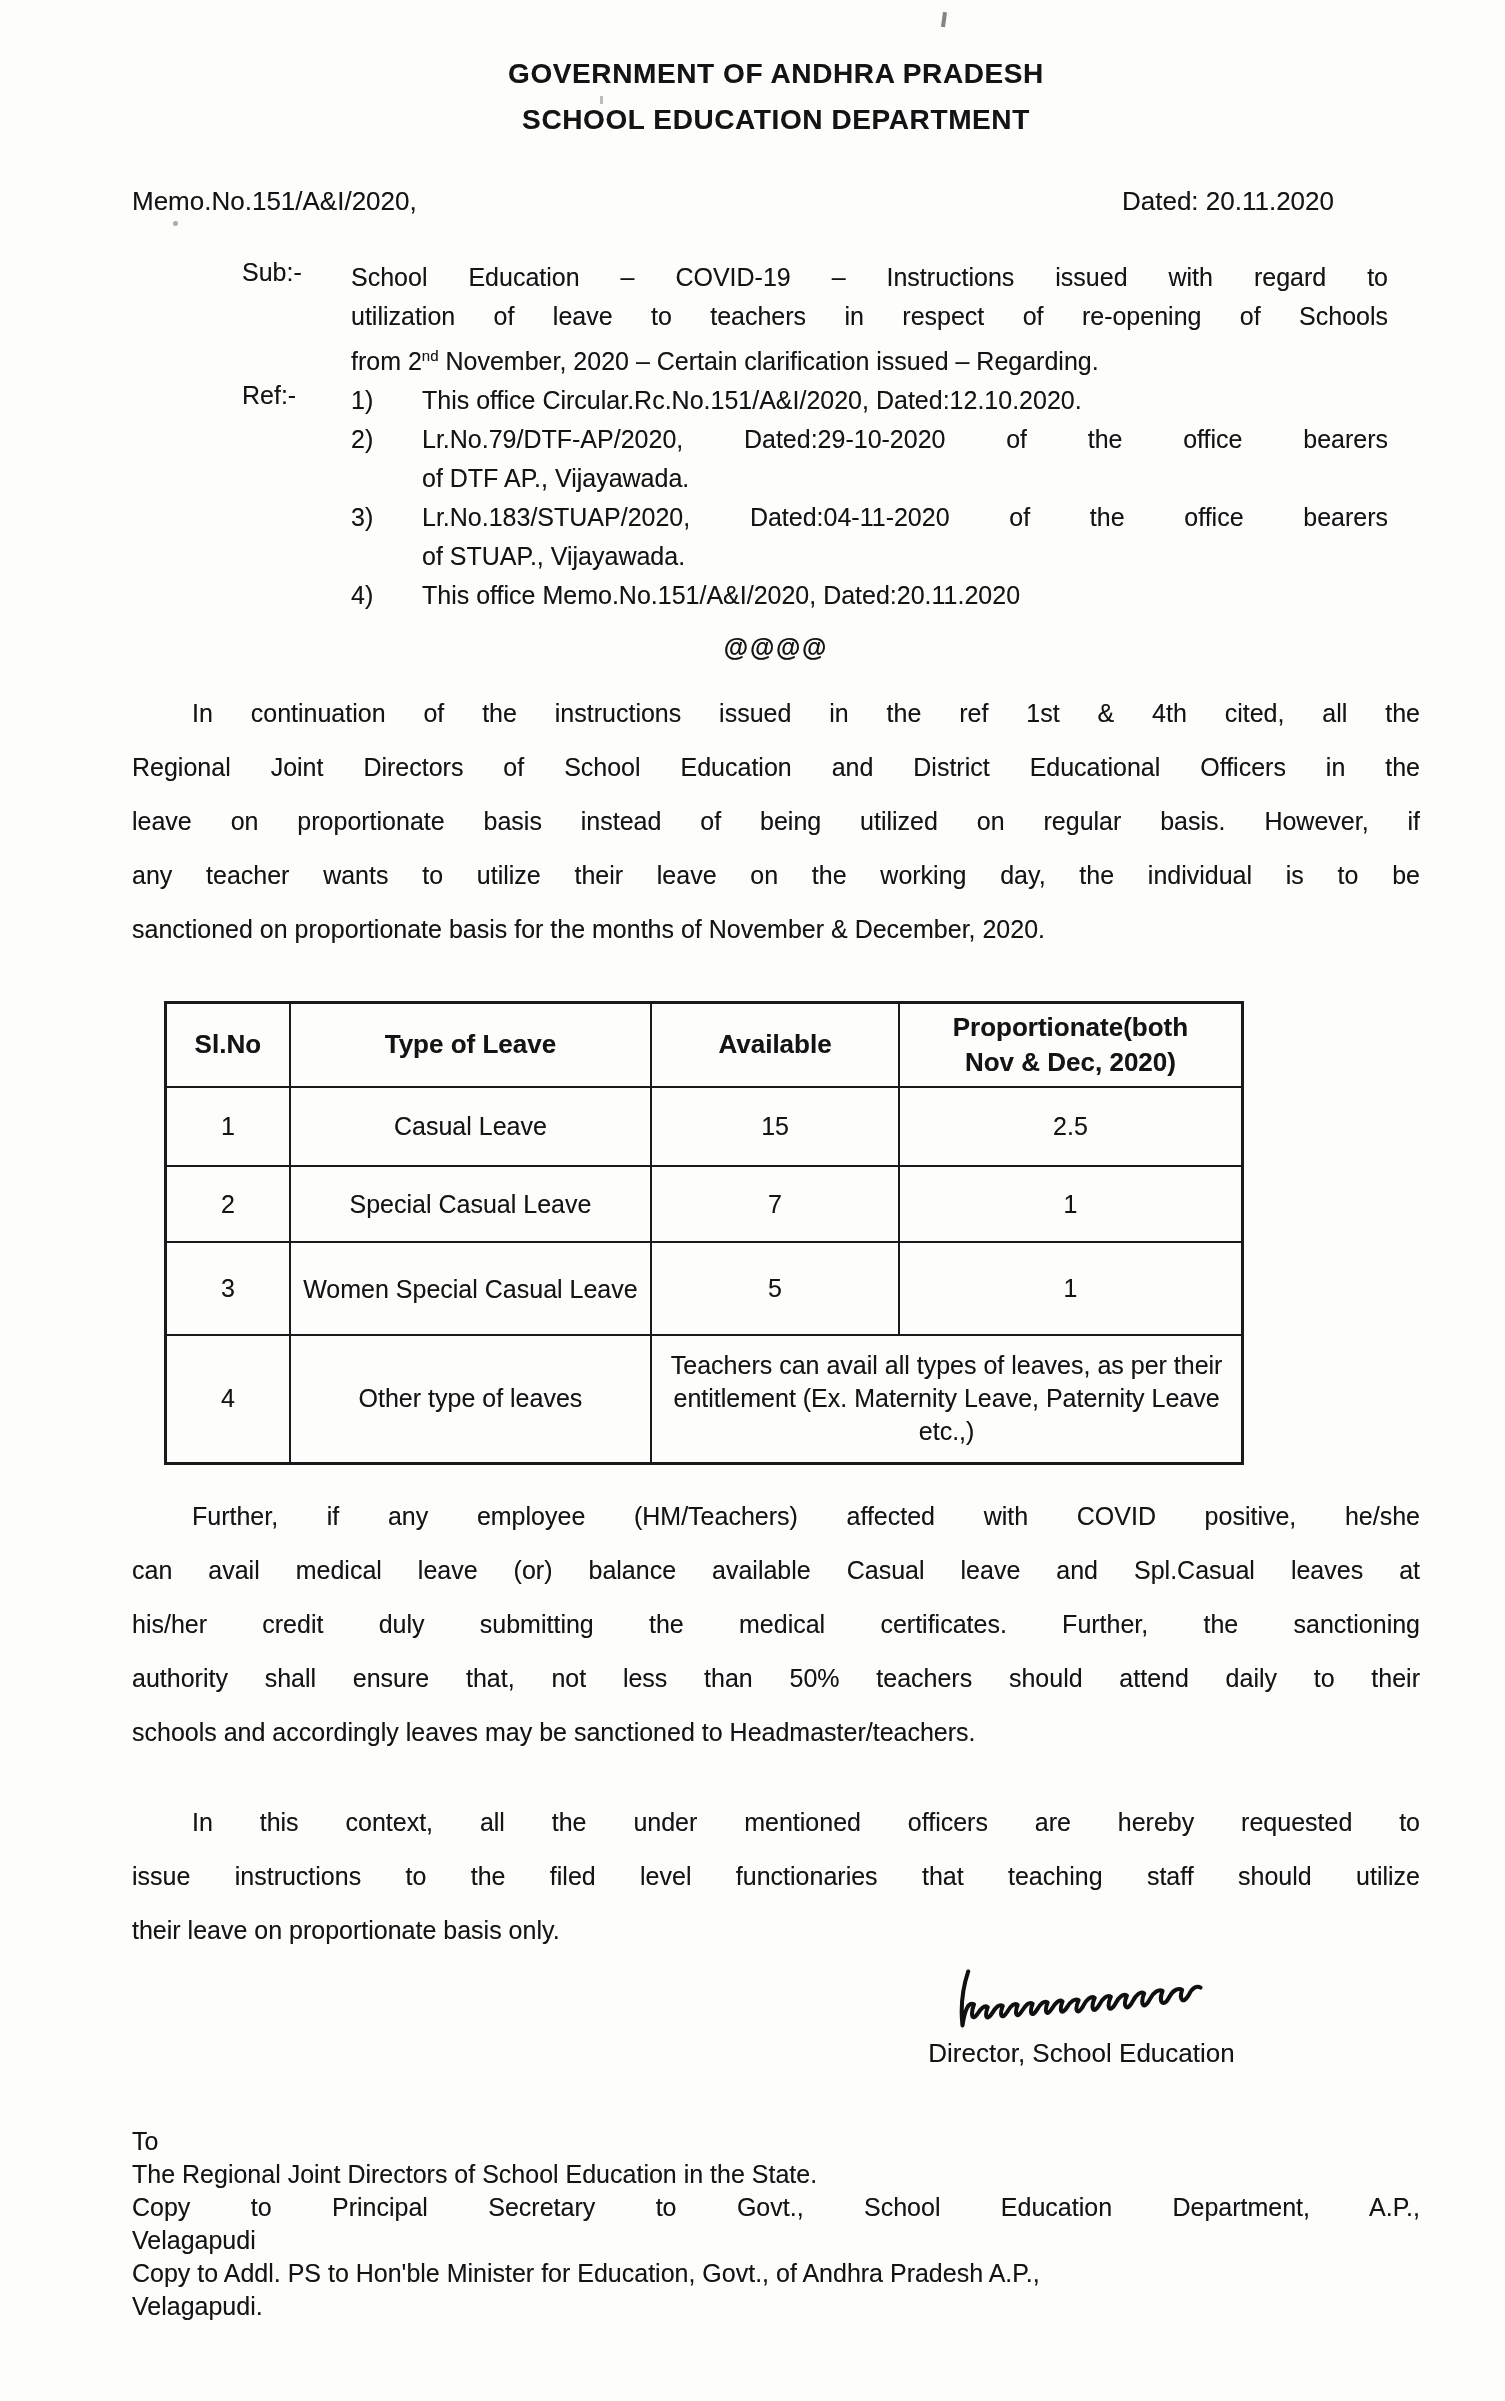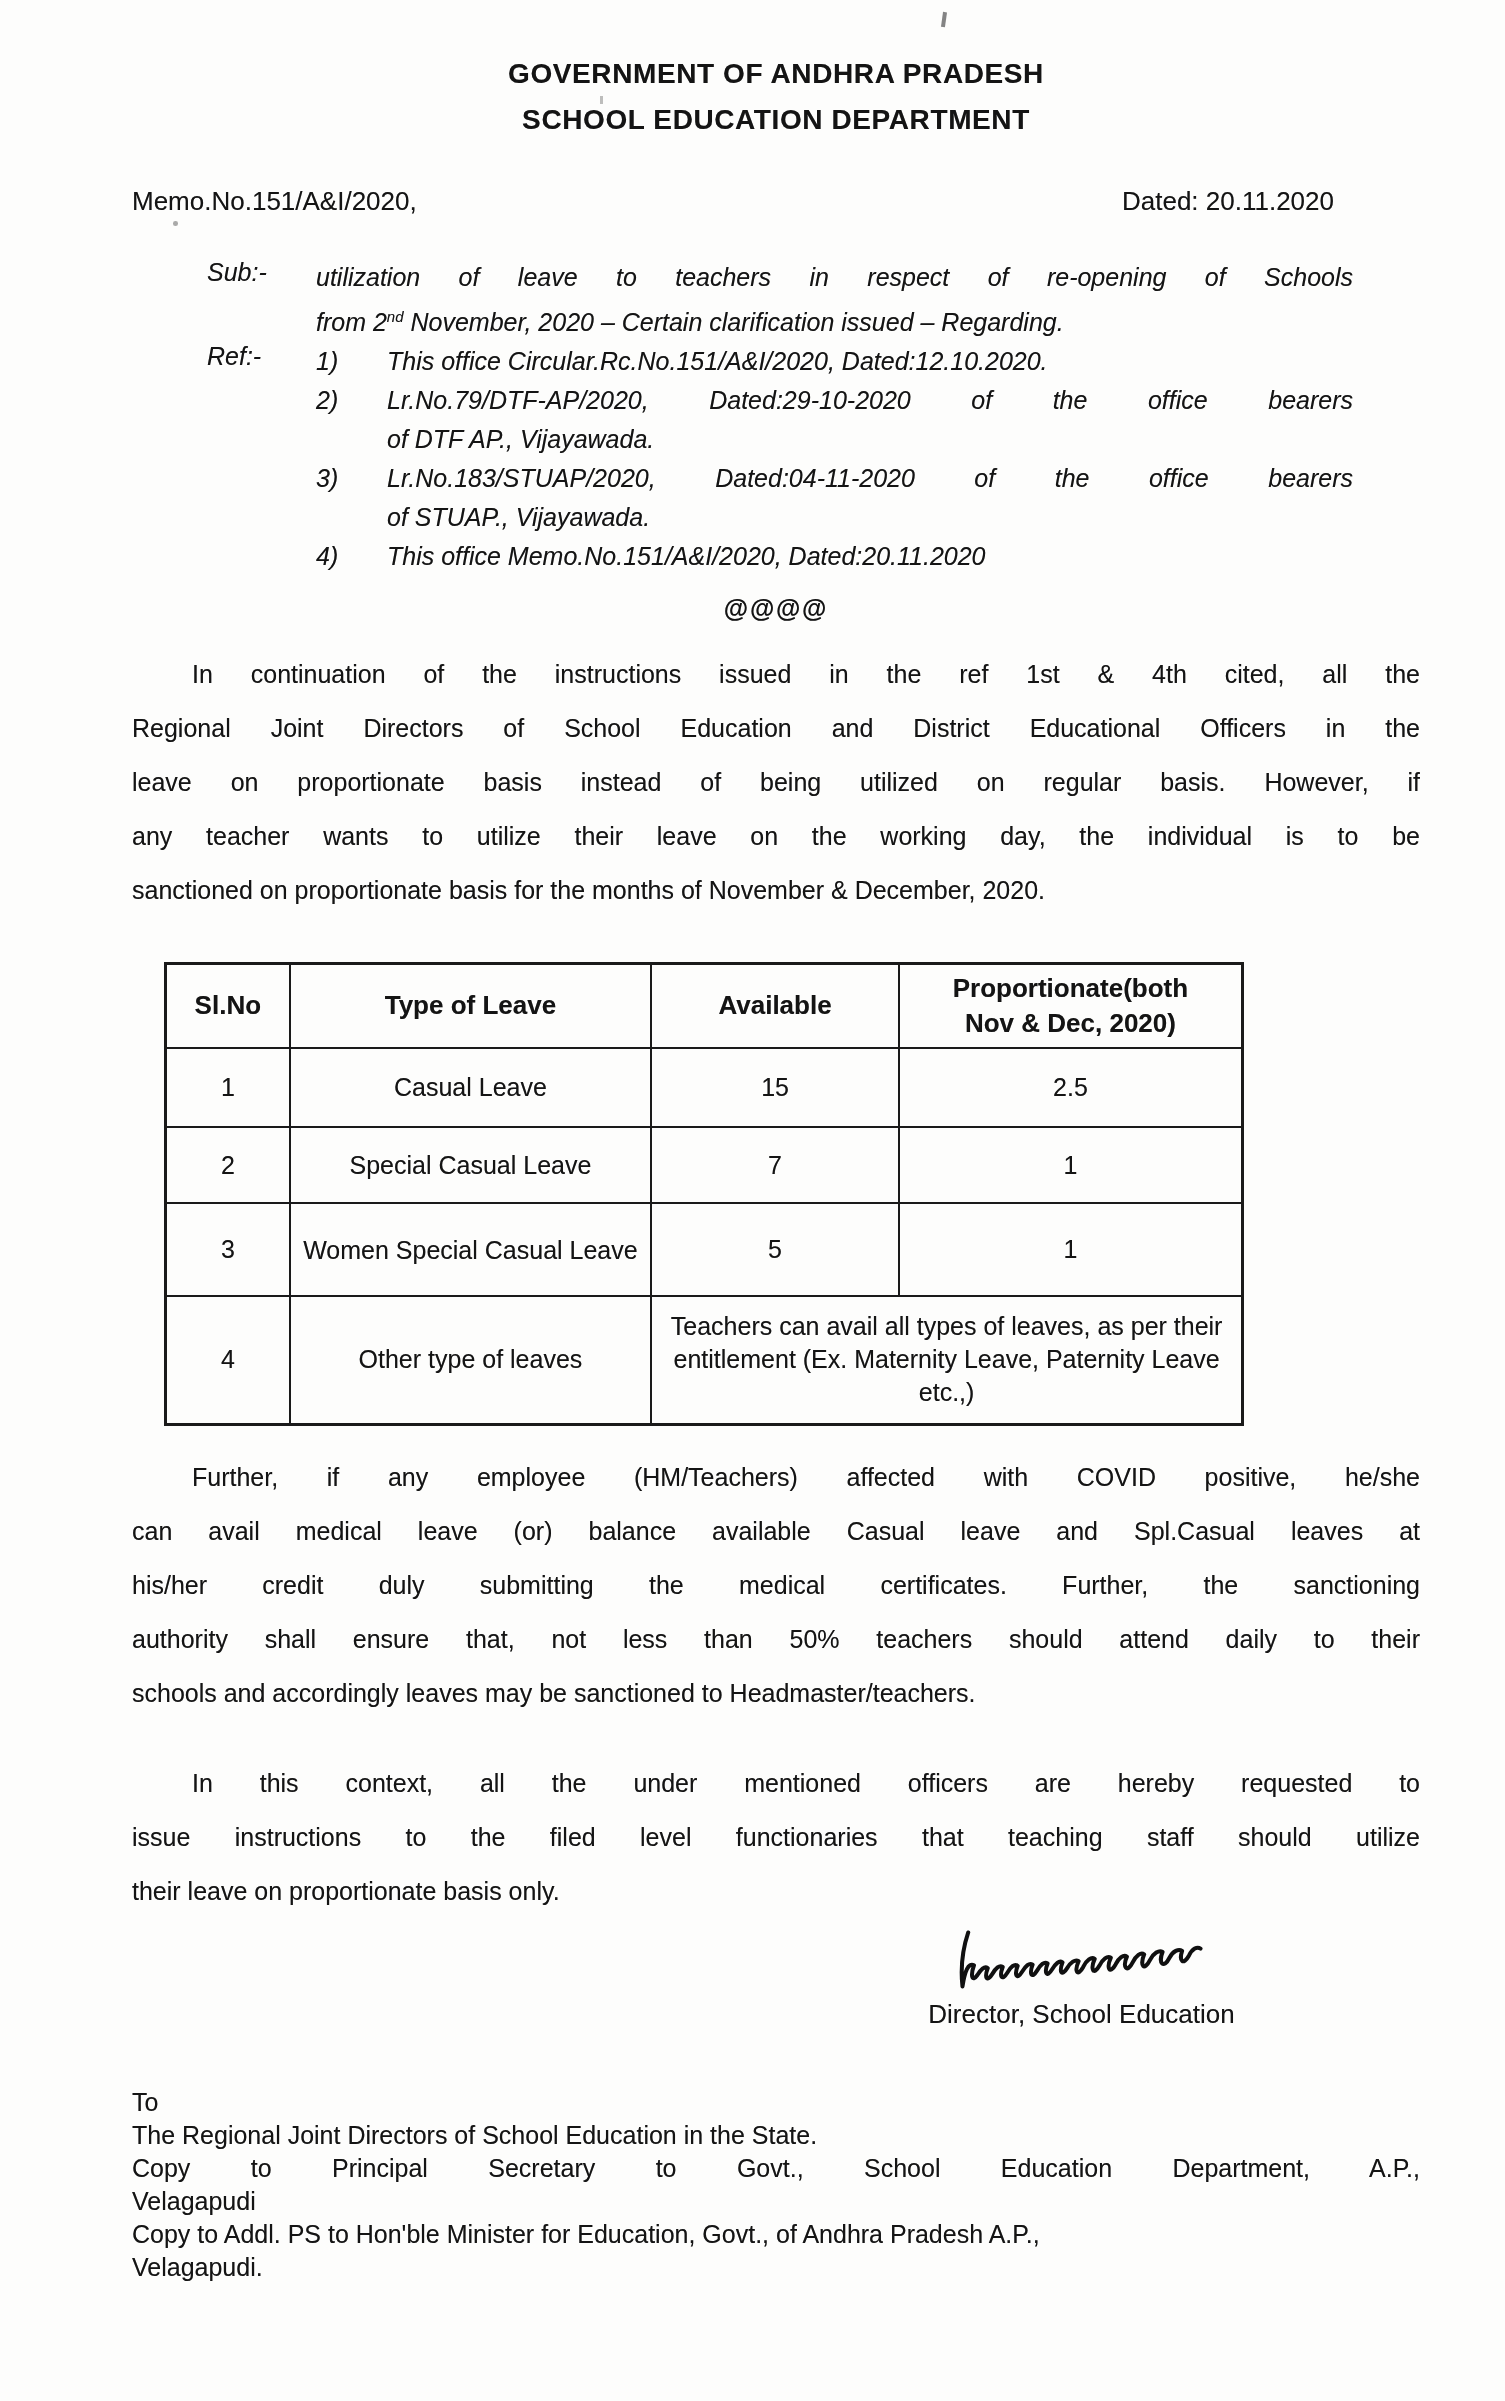--- a/index.html
+++ b/index.html
@@ -6,21 +6,21 @@
   .page{
     width:1505px;height:2401px;background:#fdfdfc;position:relative;
     font-family:"Liberation Sans", sans-serif;color:#141414;overflow:hidden;
     text-shadow:0 0 0.6px rgba(20,20,20,0.38);
     box-sizing:border-box;padding:51px 85px 0 132px;
   }
   .title{font-size:28px;font-weight:700;text-align:center;line-height:46px;letter-spacing:0.6px;}
   .memo-row{display:flex;margin-top:43px;font-size:26px;}
   .memo-date{margin-left:auto;margin-right:86px;}
 
-  .hang{display:flex;margin-left:75px;font-size:25px;font-style:italic;}
+  .hang{display:flex;margin-left:110px;font-size:25px;}
   .sub-block{margin-top:41px;}
   .hang-label{width:109px;flex-shrink:0;}
   .hang-body{width:1037px;}
   .line{line-height:39px;}
   .jl{text-align:justify;text-align-last:justify;}
   sup{font-size:15px;}
 
   .ref-item{display:flex;}
   .ref-num{width:71px;flex-shrink:0;}
   .ref-text{flex:1;}
@@ -69,20 +69,21 @@
   <div class="title">SCHOOL EDUCATION DEPARTMENT</div>
 
   <div class="memo-row">
     <span>Memo.No.151/A&amp;I/2020,</span>
     <span class="memo-date">Dated: 20.11.2020</span>
   </div>
 
   <div class="hang sub-block">
     <div class="hang-label">Sub:-</div>
     <div class="hang-body">
+      <div class="line jl">School Education – COVID-19 – Instructions issued with regard to</div>
       <div class="line jl">utilization of leave to teachers in respect of re-opening of Schools</div>
       <div class="line"><span>from 2</span><sup>nd</sup><span> November, 2020 – Certain clarification issued – Regarding.</span></div>
     </div>
   </div>
 
   <div class="hang ref-block">
     <div class="hang-label">Ref:-</div>
     <div class="hang-body">
       <div class="ref-item">
         <div class="ref-num line">1)</div>

